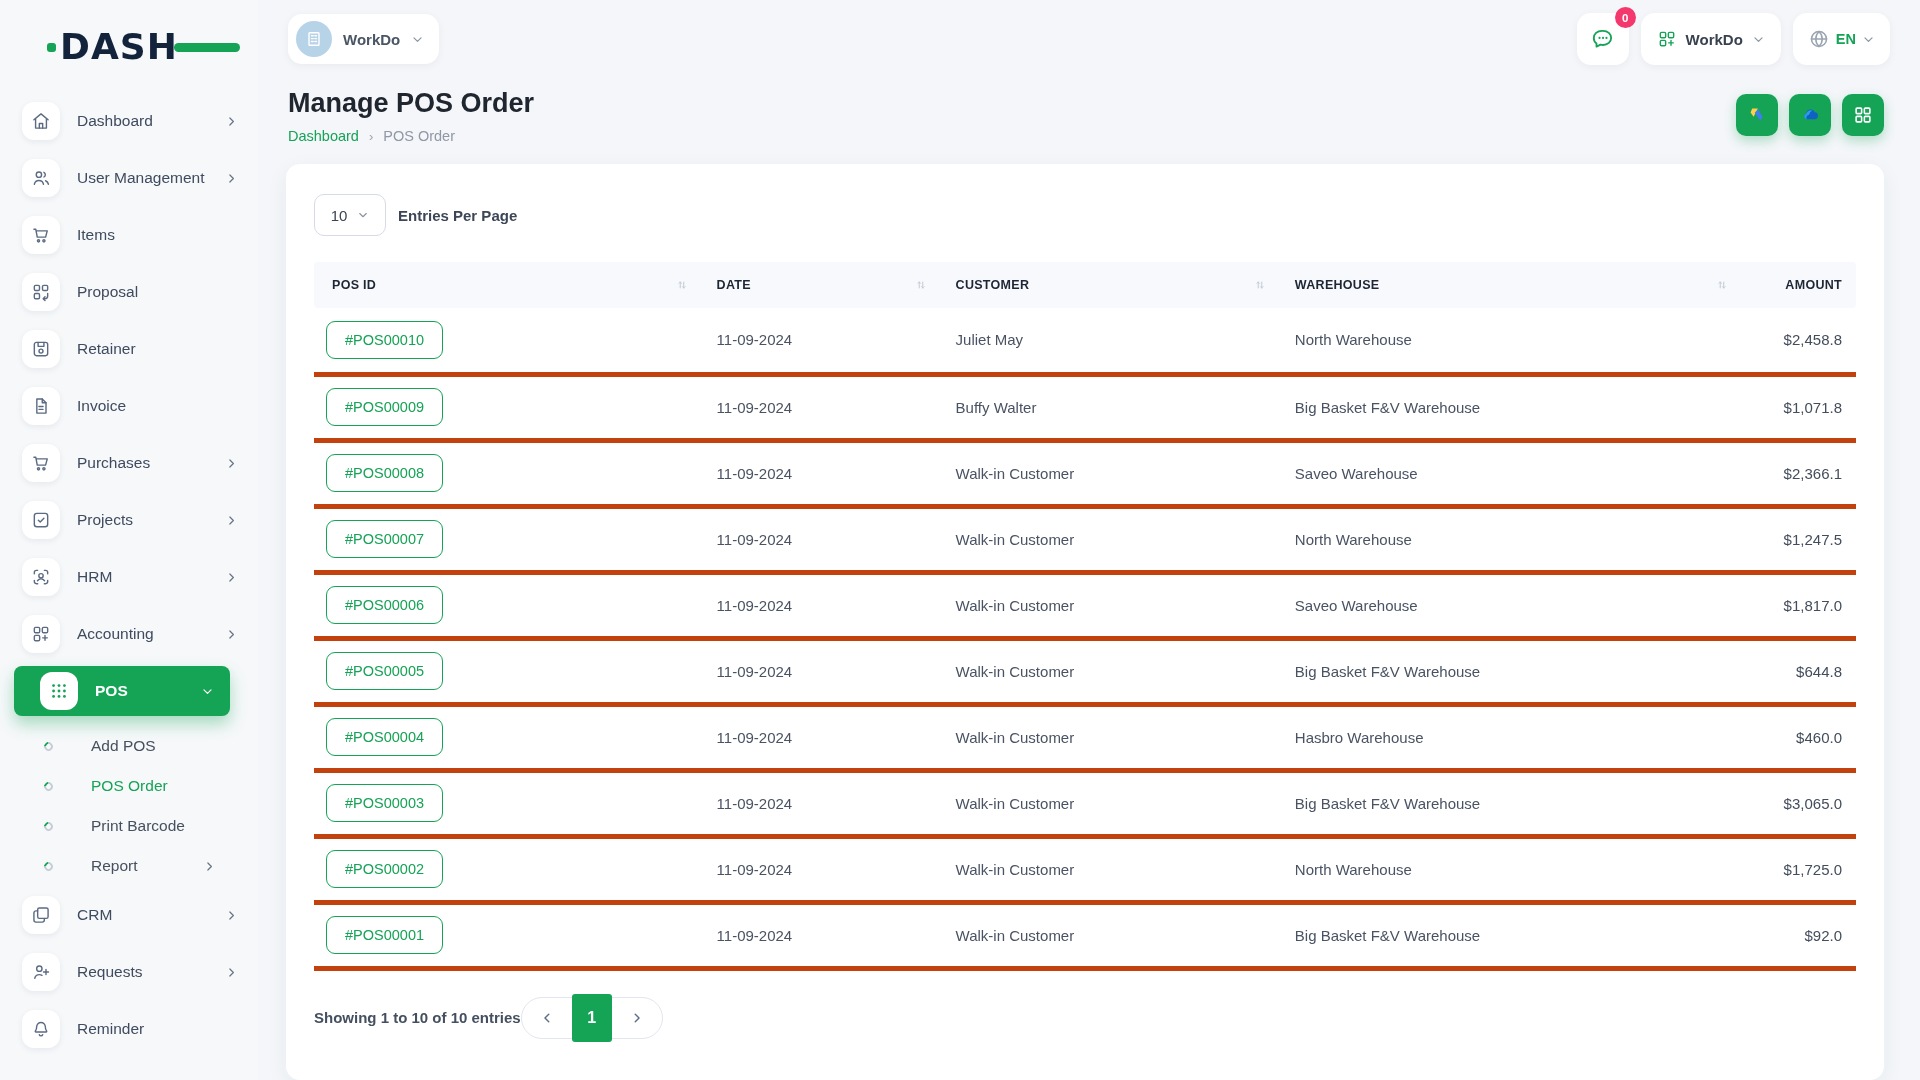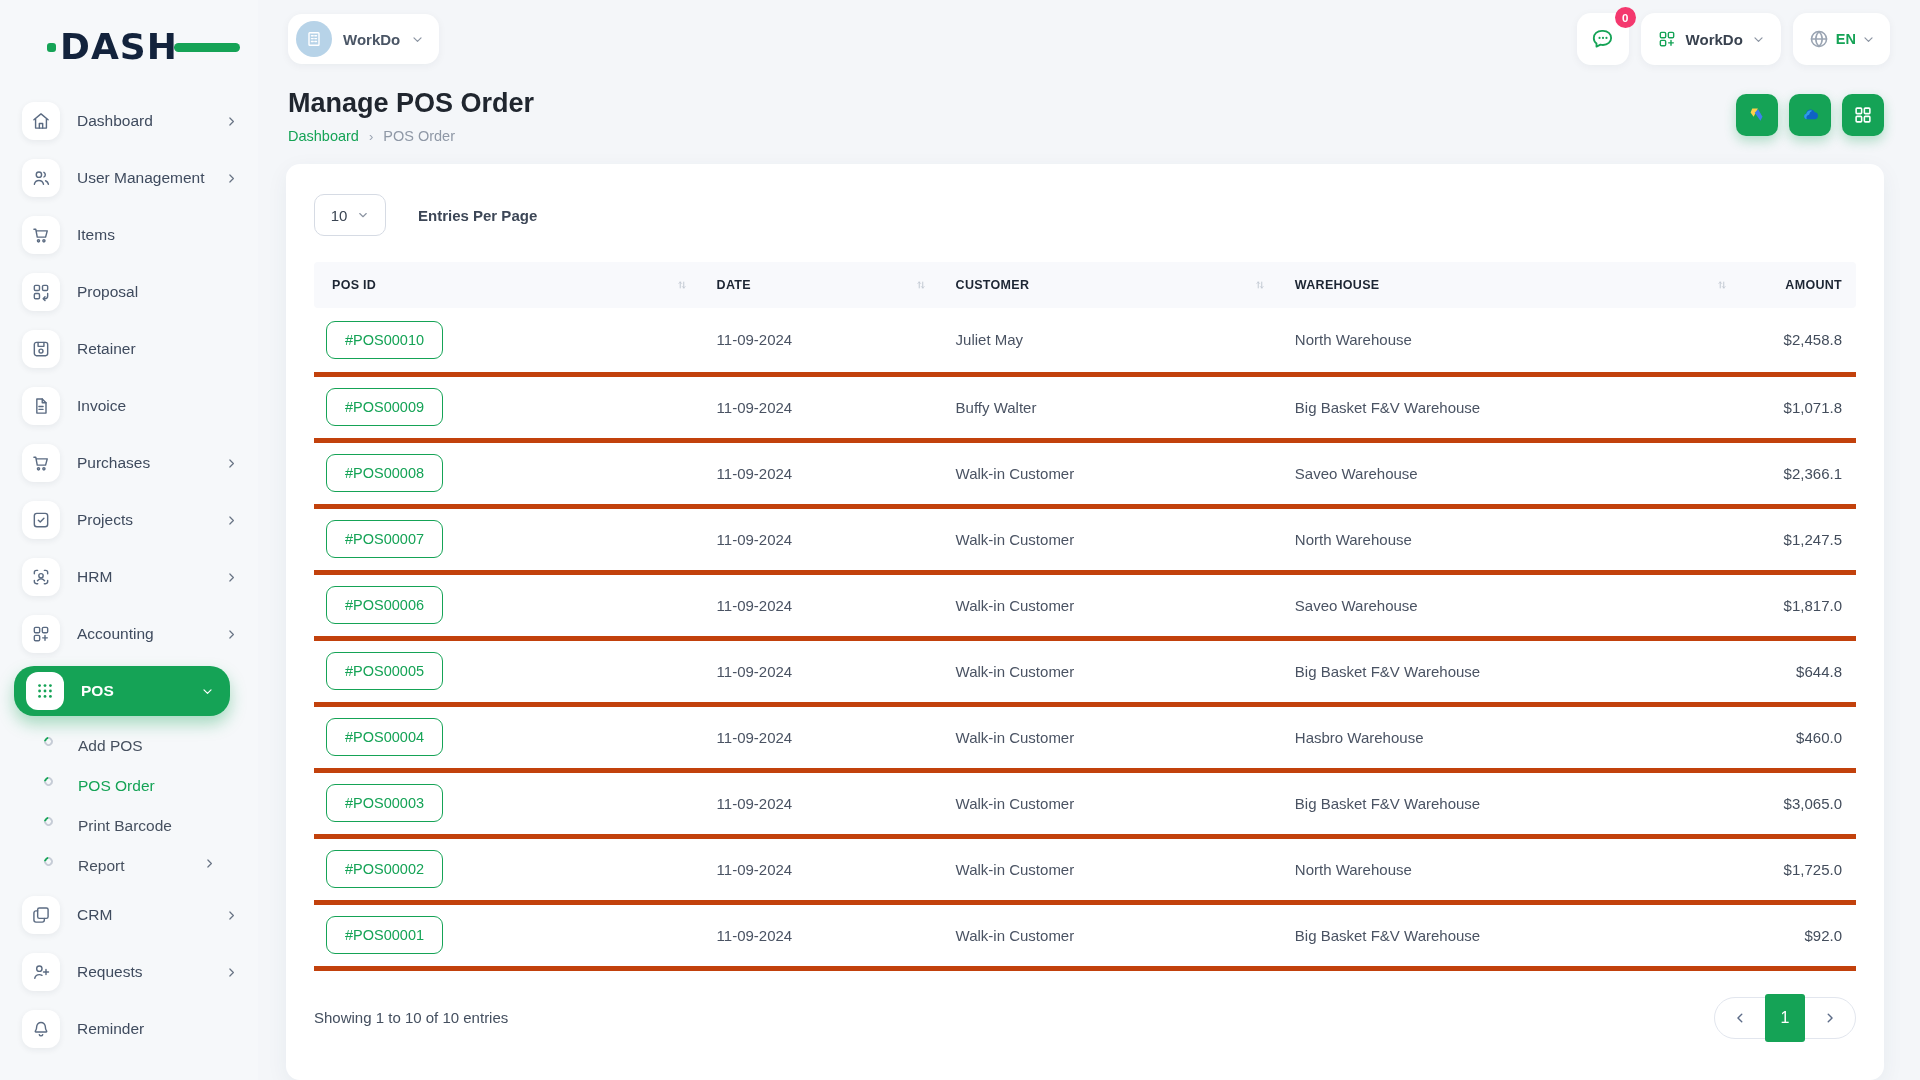--- a/index.html
+++ b/index.html
@@ -14,27 +14,27 @@
   .logo-bar { position:absolute; right:-48px; top:19px; width:66px; height:9px; border-radius:5px; background:var(--accent); }
   .logo-dot { position:absolute; left:-13px; top:19px; width:9px; height:9px; border-radius:3px; background:var(--accent); }
 
   .menu { padding:0 0 0 0; }
   .side-item { display:flex; align-items:center; gap:17px; padding:6px 20px 6px 22px; margin-bottom:7px; cursor:pointer; }
   .side-icon { width:38px; height:38px; background:#fff; border-radius:12px; display:flex; align-items:center; justify-content:center; color:#5b6b82; box-shadow:0 2px 6px rgba(30,41,59,.07); flex-shrink:0; }
   .side-icon svg { width:20px; height:20px; }
   .side-label { font-size:15.5px; color:#3f4b5e; font-weight:500; flex:1; }
   .side-chevron { color:#697485; display:flex; }
   .side-chevron svg { width:13px; height:13px; stroke-width:2.2; }
-  .side-item.active { background:var(--accent); border-radius:20px; margin:4px 28px 8px 14px; padding:6px 16px 6px 12px; box-shadow:0 8px 16px rgba(21,163,86,.35); }
+  .side-item.active { background:var(--accent); border-radius:8px; margin:4px 28px 8px 14px; padding:6px 16px 6px 26px; box-shadow:0 8px 16px rgba(21,163,86,.35); }
   .side-item.active .side-icon { color:var(--accent); box-shadow:none; }
   .side-item.active .side-label { color:#fff; font-weight:700; }
   .side-item.active .side-chevron { color:#fff; }
 
   .side-sub { padding:2px 0 4px 44px; }
-  .side-subitem { display:flex; gap:25px; padding:11px 42px 11px 0; cursor:pointer; }
+  .side-subitem { display:flex; align-items:center; gap:38px; padding:11px 42px 11px 0; cursor:pointer; }
   .sub-dot { width:9px; height:9px; border-radius:50%; border:2px solid #c6ccd6; border-top-color:var(--accent); transform:rotate(-45deg); flex-shrink:0; }
   .sub-label { font-size:15.5px; color:#46505f; flex:1; }
   .side-subitem.active .sub-label { color:var(--accent); }
 
   
   .main { flex:1; display:flex; flex-direction:column; }
   .topbar { height:72px; display:flex; align-items:center; padding:6px 30px 0 30px; gap:12px; }
   .pill { background:#fff; border-radius:14px; box-shadow:0 2px 8px rgba(25,39,60,.05); display:flex; align-items:center; cursor:pointer; }
   .workspace-pill { padding:7px 15px 7px 8px; gap:11px; }
   .ws-avatar { width:36px; height:36px; border-radius:50%; background:#b7d3e8; display:flex; align-items:center; justify-content:center; color:#fff; }
@@ -62,40 +62,40 @@
   .crumb-sep { color:#9aa3b1; font-size:13px; }
   .crumb-cur { color:#8f98a6; }
   .quick-actions { display:flex; gap:11px; margin-top:6px; }
   .qa-btn { width:42px; height:42px; border-radius:10px; background:var(--accent); display:flex; align-items:center; justify-content:center; box-shadow:0 5px 12px rgba(21,163,86,.3); cursor:pointer; }
   .qa-btn svg { width:22px; height:22px; }
 
   .card { background:#fff; border-radius:14px; margin:20px 36px 0 28px; padding:30px 28px 24px; box-shadow:0 6px 22px rgba(40,60,90,.06); flex:1; }
   .controls { display:flex; align-items:center; margin-bottom:26px; }
   .select { width:72px; height:42px; border:1px solid #d6dbe4; border-radius:10px; display:flex; align-items:center; justify-content:center; gap:10px; font-size:15px; color:#3a4452; cursor:pointer; background:#fff; }
   .select .chev svg { width:12px; height:12px; }
-  .entries-label { margin-left:32px; font-size:15px; color:#3c4656; font-weight:600; }
+  .entries-label { margin-left:12px; font-size:15px; color:#3c4656; font-weight:600; }
   .ctrl-right { margin-left:auto; display:flex; gap:10px; align-items:center; }
   .tool-btn { width:40px; height:40px; border-radius:9px; color:#fff; display:flex; align-items:center; justify-content:center; cursor:pointer; border:none; }
   .tool-btn svg { width:18px; height:18px; stroke-width:2; }
   .search { width:192px; height:44px; border:1px solid #d2d8e2; border-radius:10px; padding:0 16px; font-size:15px; color:#333; outline:none; margin-left:8px; font-family:"Liberation Sans",sans-serif; }
   .search::placeholder { color:#97a1b0; }
 
   table { width:100%; border-collapse:collapse; }
   thead th { background:#f8f9fc; height:46px; padding:0 14px; font-size:12.5px; color:#1d2634; text-align:left; font-weight:700; letter-spacing:.3px; }
   thead th:first-child { padding-left:18px; border-radius:4px 0 0 4px; }
   thead th:last-child { border-radius:0 4px 4px 0; }
   .thf { display:flex; align-items:center; justify-content:space-between; gap:8px; }
   th.right .thf { justify-content:flex-end; }
   .sort-ic { color:#c3c9d3; display:flex; } .sort-ic svg { width:14px; height:14px; }
   tbody td { height:66px; border-bottom:5px solid #c2410c; font-size:15px; color:#4a5363; padding:0 14px; }
   tbody td:first-child { padding-left:12px; }
   td.amt { text-align:right; color:#434d5c; }
   .pos-badge { display:inline-block; border:1px solid var(--accent); color:var(--accent); border-radius:9px; padding:10px 18px; font-size:14.5px; cursor:pointer; background:#fff; }
 
-  .table-foot { display:flex; align-items:center; justify-content:space-between; margin-top:26px; }
+  .table-foot { display:flex; align-items:center; margin-top:26px;font-weight:bold; }
   .showing { font-size:15px; color:#444f5f; }
   .pager { display:flex; align-items:center; border:1px solid #e2e6ee; border-radius:24px; height:42px; background:#fff; }
   .pg-btn { width:50px; display:flex; justify-content:center; color:#5d6c88; cursor:pointer; background:none; border:none; }
   .pg-btn svg { width:14px; height:14px; stroke-width:2.4; }
   .pg-cur { width:40px; height:48px; background:var(--accent); color:#fff; display:flex; align-items:center; justify-content:center; font-size:16px; border-radius:3px; cursor:pointer; }
 </style>
 </head>
 <body>
 
 <div class="app">

